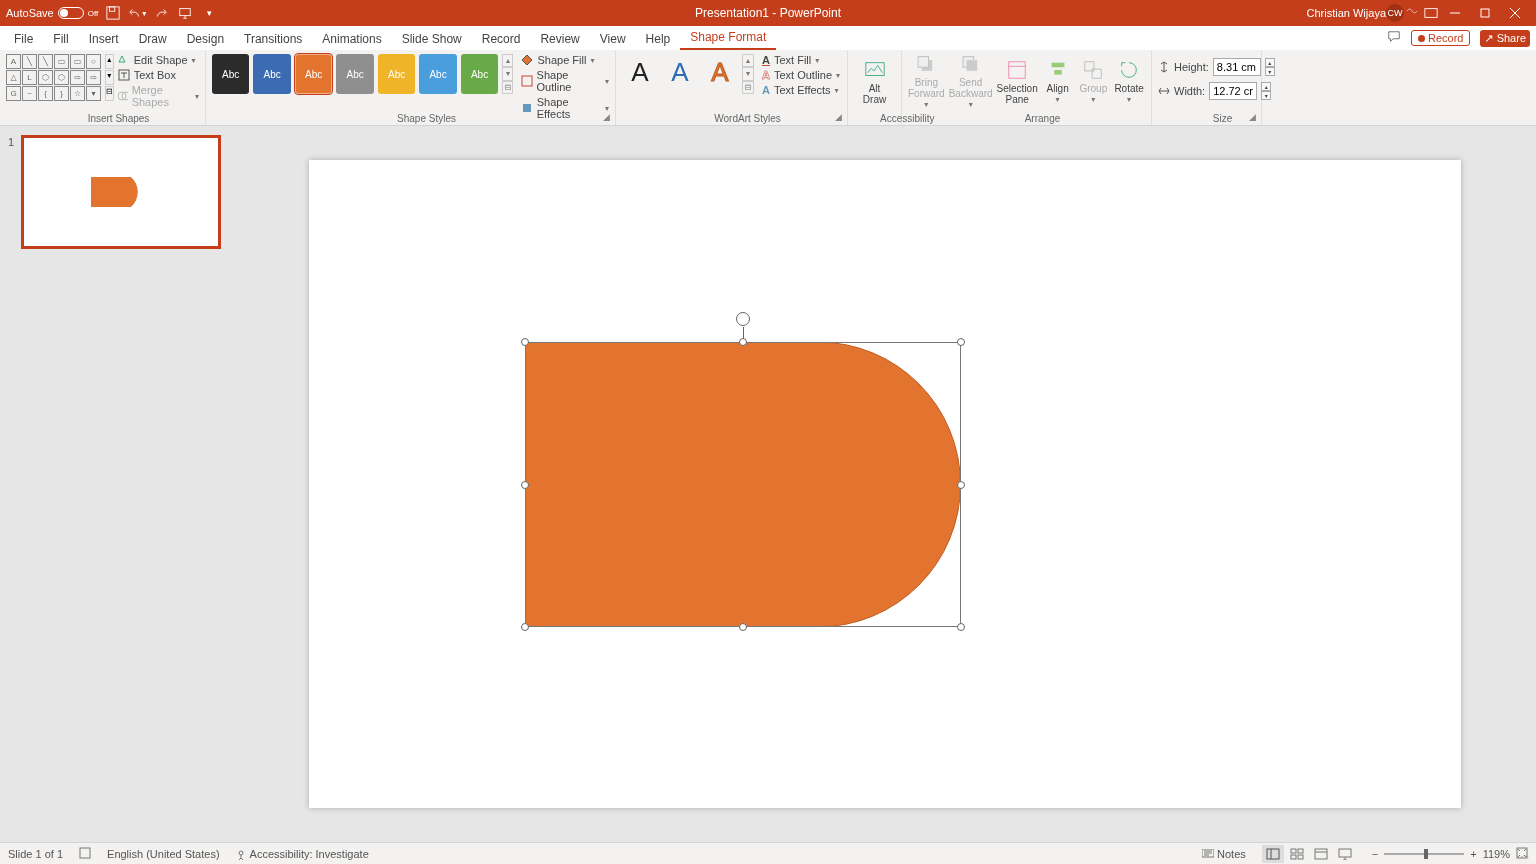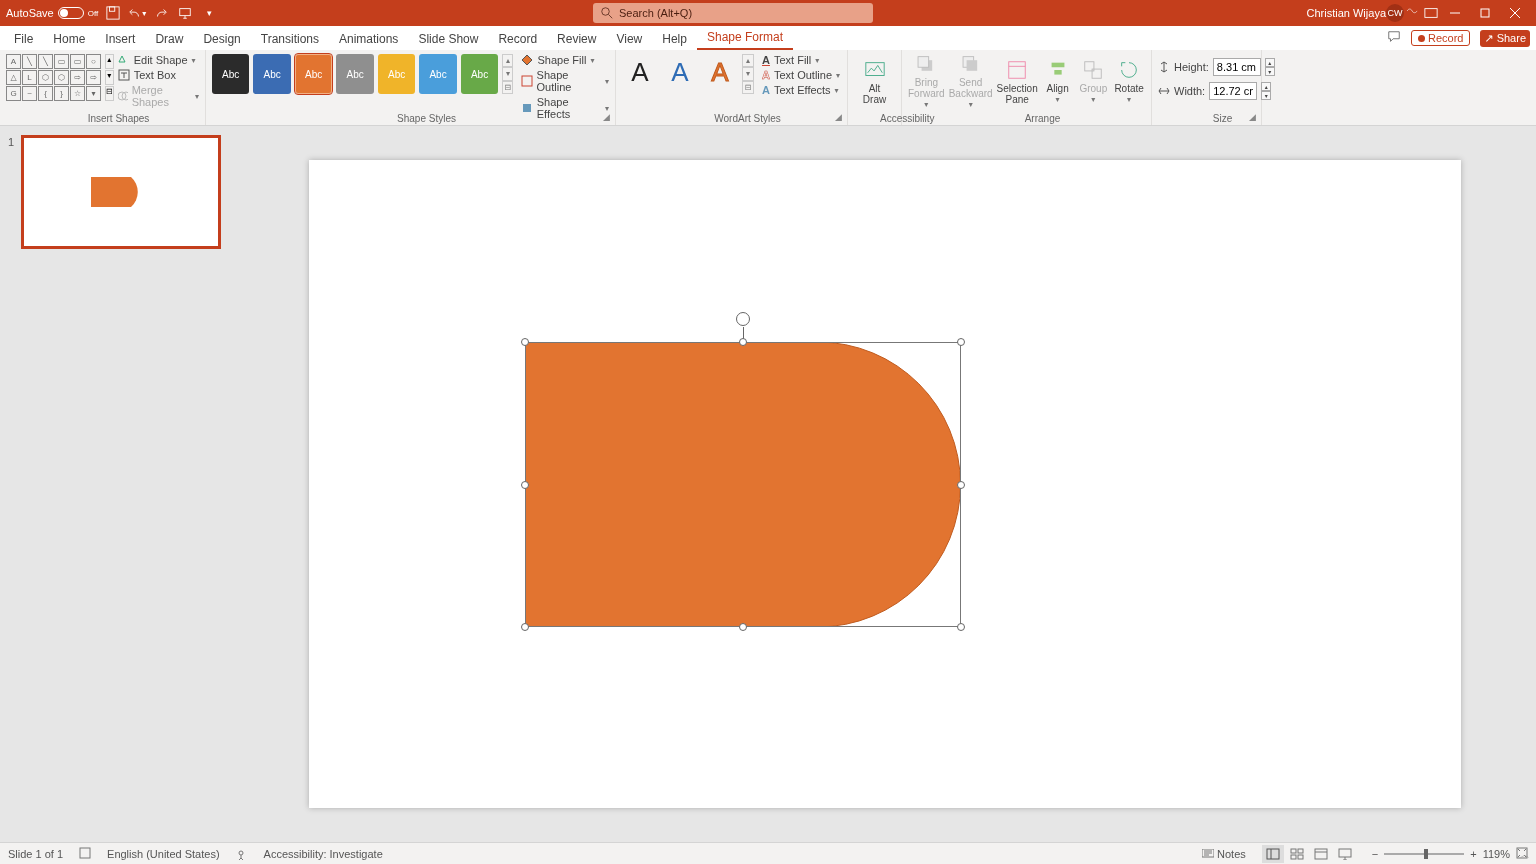--- a/index.html
+++ b/index.html
@@ -118,27 +118,20 @@
         <svg width="14" height="14" viewBox="0 0 16 16">
           <rect x="2" y="3" width="12" height="8" fill="none" stroke="#fff"></rect>
           <path d="M6 14h4M8 11v3" stroke="#fff"></path>
         </svg>
       </div>
     <div class="qat-icon">
         <span style="color:#fff;font-size:9px">▾</span>
       </div>
   </div>
   <div class="title">Presentation1 - PowerPoint</div>
-  <div class="search-box">
-    <svg width="12" height="12" viewBox="0 0 16 16">
-        <circle cx="6" cy="6" r="5" fill="none" stroke="#4a1e10"></circle>
-        <path d="M10 10l5 5" stroke="#4a1e10"></path>
-      </svg>
-    <span>Search (Alt+Q)</span>
-  </div>
   <div class="right-group">
     <span style="font-size:11px">Christian Wijaya</span>
     <div class="avatar">
         <span>CW</span>
       </div>
     <div class="qat-icon">
         <svg width="14" height="14" viewBox="0 0 16 16">
           <path d="M2 8c2-4 6-4 8 0s6 4 8 0" fill="none" stroke="#fff" transform="scale(.7)"></path>
         </svg>
       </div>
@@ -160,21 +153,21 @@
     <div class="win-btn">
         <svg width="10" height="10">
           <path d="M0 0l10 10M10 0L0 10" stroke="#fff"></path>
         </svg>
       </div>
   </div>
 </div>
 
 <div class="tabs">
   <div class="tab">File</div>
-  <div class="tab">Home</div>
+  <div class="tab">Fill</div>
   <div class="tab">Insert</div>
   <div class="tab">Draw</div>
   <div class="tab">Design</div>
   <div class="tab">Transitions</div>
   <div class="tab">Animations</div>
   <div class="tab">Slide Show</div>
   <div class="tab">Record</div>
   <div class="tab">Review</div>
   <div class="tab">View</div>
   <div class="tab">Help</div>
@@ -461,21 +454,21 @@
     </div>
   </div>
 </div>
 
 <div class="status">
   <span>Slide 1 of 1</span>
   <span><svg width="12" height="12">
         <rect x="1" y="1" width="10" height="10" fill="none" stroke="#777"></rect>
       </svg></span>
   <span>English (United States)</span>
-  <span style="display:flex;align-items:flex-end;gap:18px">
+  <span style="display:flex;align-items:flex-end;gap:4px">
       <svg width="10" height="10">
         <circle cx="5" cy="3" r="2" fill="none" stroke="#777"></circle>
         <path d="M5 5v3M3 10l2-2 2 2" fill="none" stroke="#777"></path>
       </svg>
       <span>Accessibility: Investigate</span>
     </span>
   <div class="spacer"></div>
   <span style="display:flex;align-items:center;gap:3px;cursor:pointer">
       <svg width="12" height="10">
         <rect x="0" y="0" width="12" height="8" fill="none" stroke="#777"></rect>

